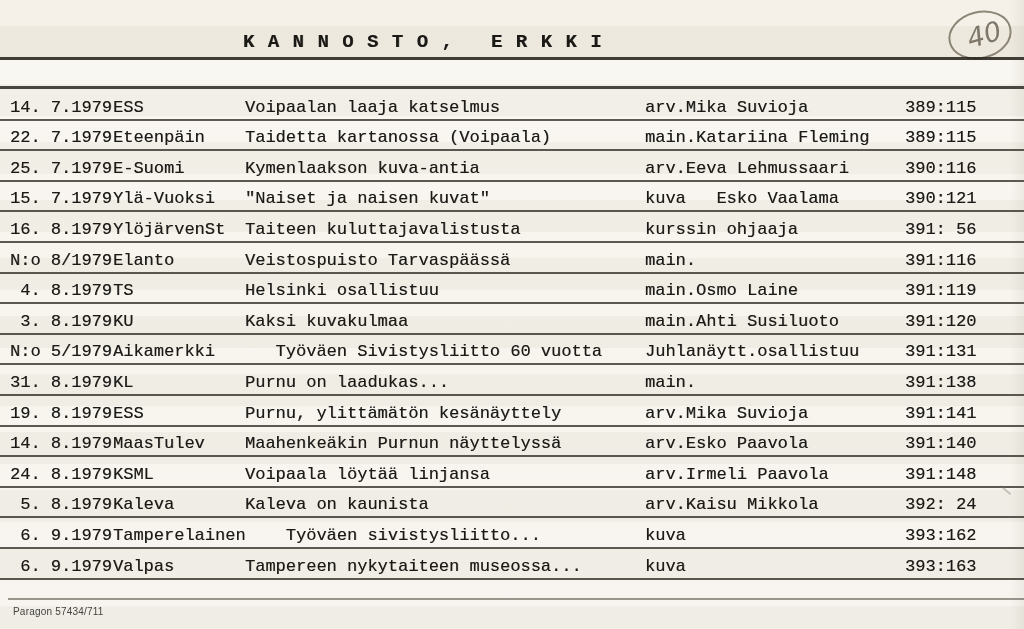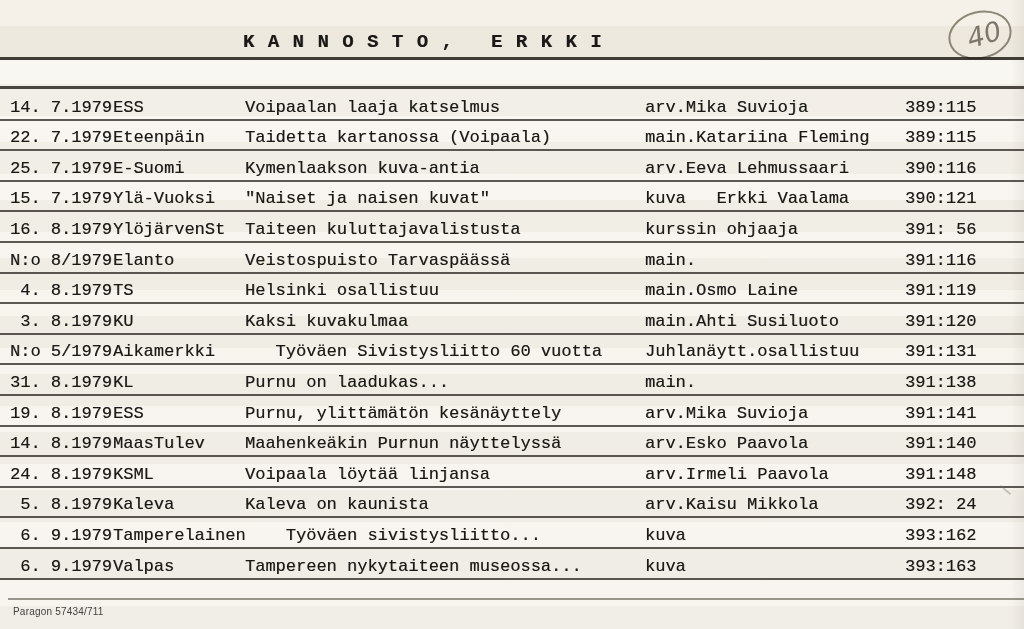--- a/index.html
+++ b/index.html
@@ -86,21 +86,21 @@
         <span class="cell type c-date">25. 7.1979</span>
         <span class="cell type c-pub">E-Suomi</span>
         <span class="cell type c-title">Kymenlaakson kuva-antia</span>
         <span class="cell type c-attr">arv.Eeva Lehmussaari</span>
         <span class="cell type c-ref">390:116</span>
       </div>
       <div class="row" style="top: 179.8px;">
         <span class="cell type c-date">15. 7.1979</span>
         <span class="cell type c-pub">Ylä-Vuoksi</span>
         <span class="cell type c-title">"Naiset ja naisen kuvat"</span>
-        <span class="cell type c-attr">kuva   Erkki Vaalama</span>
+        <span class="cell type c-attr">kuva   Esko Vaalama</span>
         <span class="cell type c-ref">390:121</span>
       </div>
       <div class="row" style="top: 210.4px;">
         <span class="cell type c-date">16. 8.1979</span>
         <span class="cell type c-pub">YlöjärvenSt</span>
         <span class="cell type c-title">Taiteen kuluttajavalistusta</span>
         <span class="cell type c-attr">kurssin ohjaaja</span>
         <span class="cell type c-ref">391: 56</span>
       </div>
       <div class="row" style="top: 241px;">

